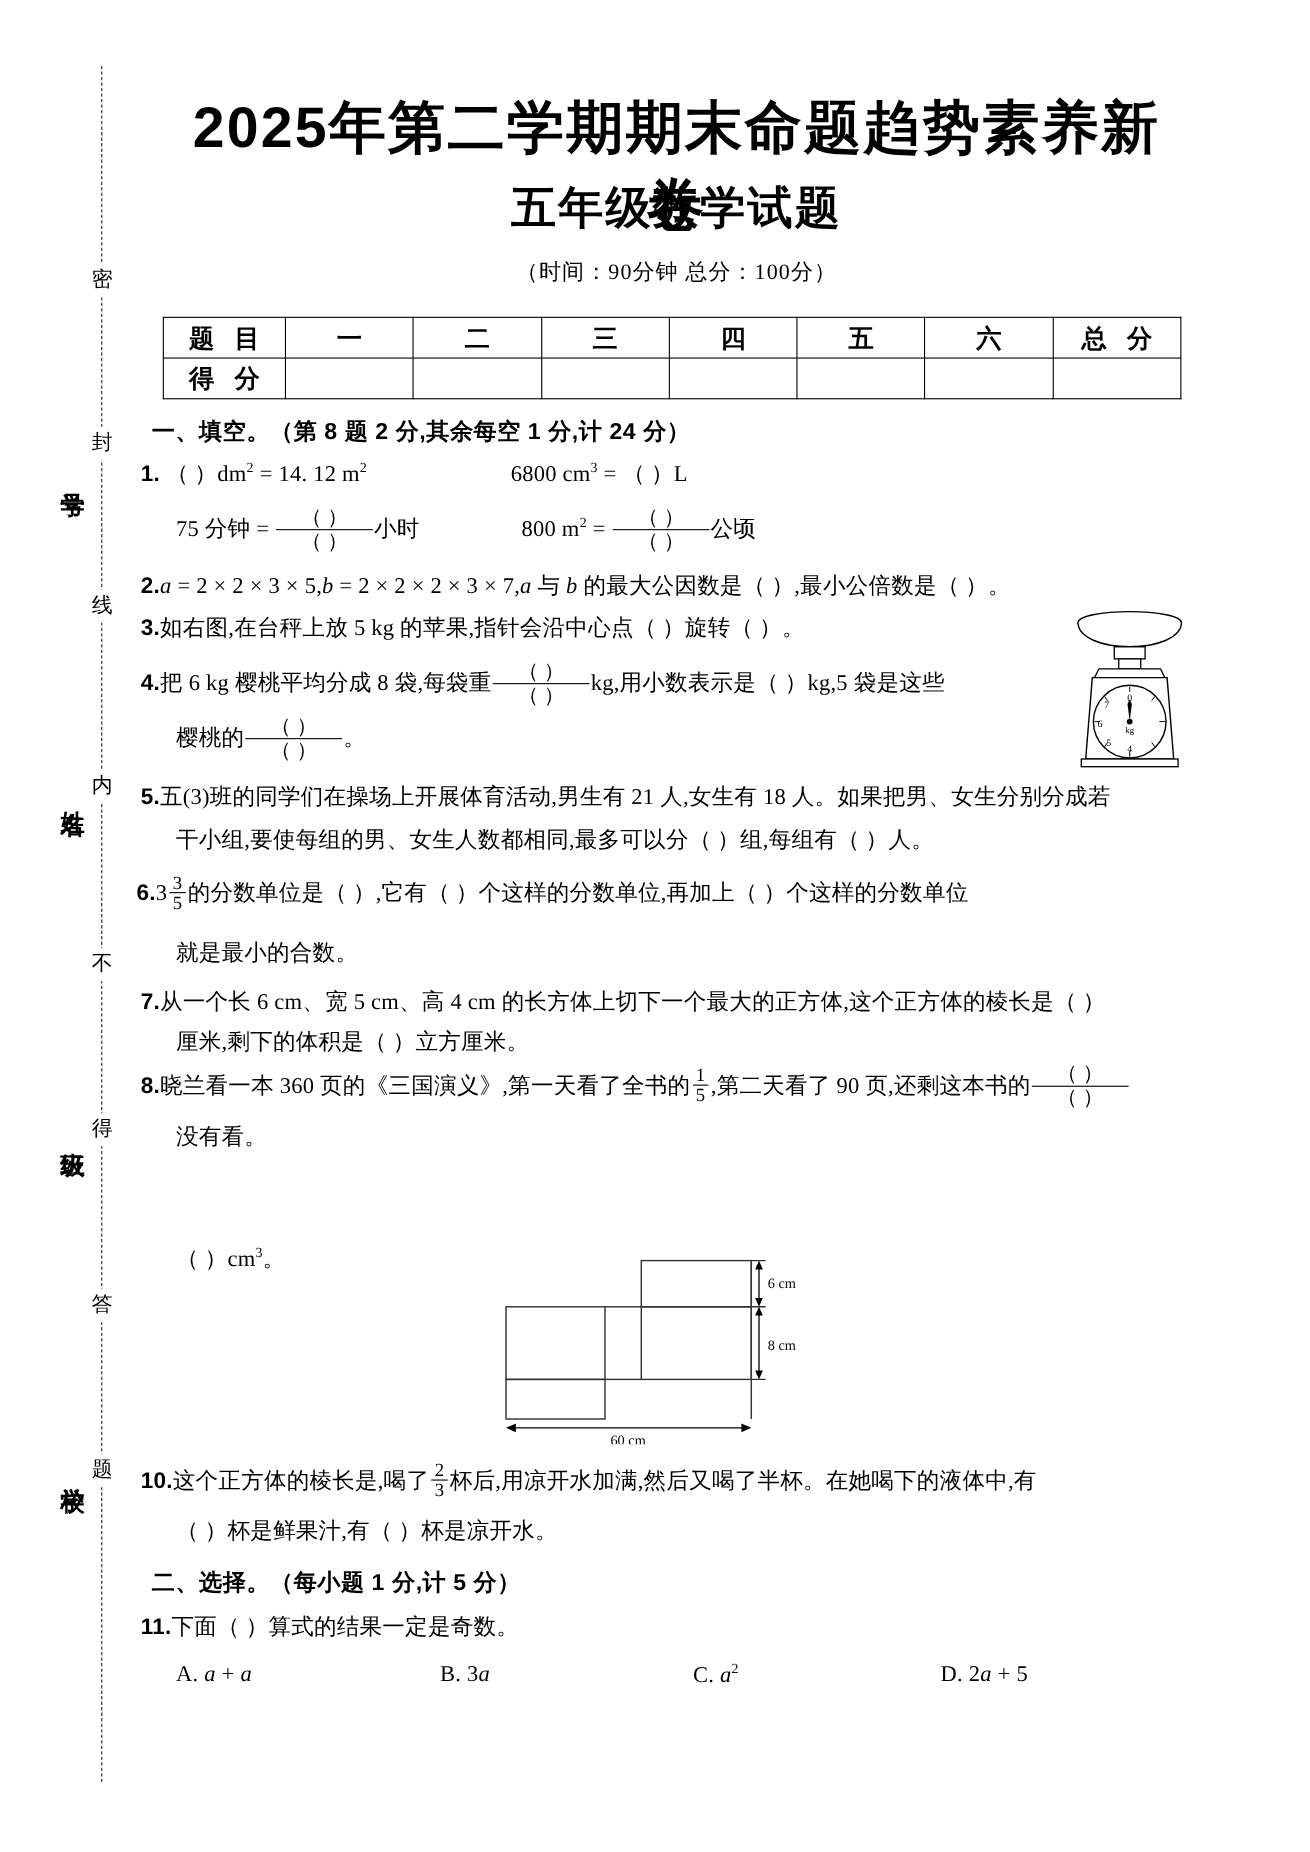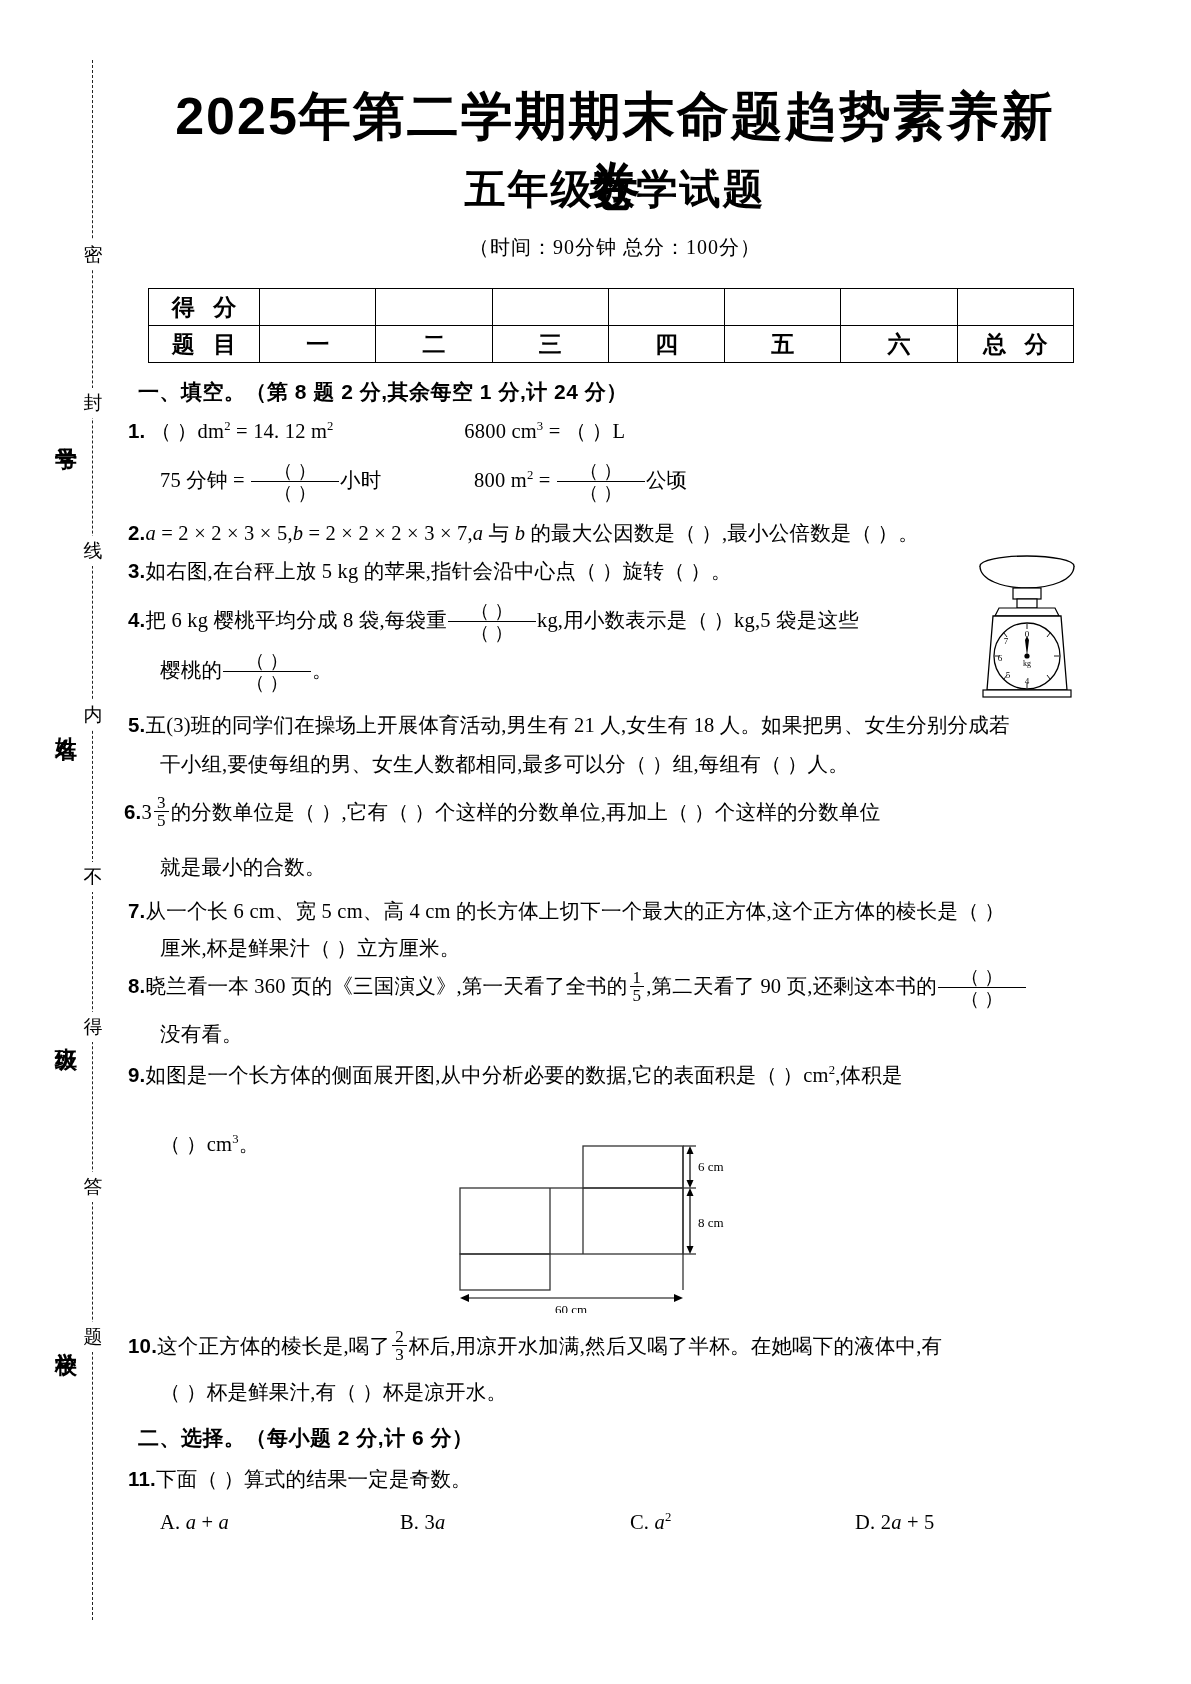--- a/index.html
+++ b/index.html
@@ -216,39 +216,39 @@
     <div class="seal-bold" style="top:1275px;">学校</div>
   </div>
 
   <div class="title-main">2025年第二学期期末命题趋势素养新卷</div>
   <div class="title-sub">五年级数学试题</div>
   <div class="title-info">（时间：90分钟  总分：100分）</div>
 
   <table class="score-table">
     <tbody>
         <tr>
-      <td class="head-cell">得 分</td>
-      <td></td>
-      <td></td>
-      <td></td>
-      <td></td>
-      <td></td>
-      <td></td>
-      <td></td>
-    </tr>
-    <tr>
       <td class="head-cell">题 目</td>
       <td>一</td>
       <td>二</td>
       <td>三</td>
       <td>四</td>
       <td>五</td>
       <td>六</td>
       <td>总 分</td>
     </tr>
+    <tr>
+      <td class="head-cell">得 分</td>
+      <td></td>
+      <td></td>
+      <td></td>
+      <td></td>
+      <td></td>
+      <td></td>
+      <td></td>
+    </tr>
   </tbody>
     </table>
 
   <div class="sec-head" style="left:138px; top:378px;">一、填空。（第 8 题 2 分,其余每空 1 分,计 24 分）</div>
 
   <div class="q" style="left:128px; top:418px;">
     <span class="qn">1.</span>
     <span>（          ）dm</span><sup class="u">2</sup><span> = 14. 12 m</span><sup class="u">2</sup>
     <span style="display:inline-block; width:120px;"></span>
     <span>6800 cm</span><sup class="u">3</sup><span> = （         ）L</span>
@@ -286,45 +286,42 @@
     <span class="qn">6.</span><span>3</span><span class="nfrac"><span class="num">3</span><span class="den">5</span></span><span>的分数单位是（          ）,它有（          ）个这样的分数单位,再加上（          ）个这样的分数单位</span>
   </div>
   <div class="q" style="left:160px; top:855px;">
     <span>就是最小的合数。</span>
   </div>
 
   <div class="q" style="left:128px; top:898px;">
     <span class="qn">7.</span><span>从一个长 6 cm、宽 5 cm、高 4 cm 的长方体上切下一个最大的正方体,这个正方体的棱长是（           ）</span>
   </div>
   <div class="q" style="left:160px; top:936px;">
-    <span>厘米,杯是鲜果汁（           ）立方厘米。</span>
+    <span>厘米,剩下的体积是（           ）立方厘米。</span>
   </div>
 
   <div class="q" style="left:128px; top:968px;">
     <span class="qn">8.</span><span>晓兰看一本 360 页的《三国演义》,第一天看了全书的</span><span class="nfrac"><span class="num">1</span><span class="den">5</span></span><span>,第二天看了 90 页,还剩这本书的</span><span class="frac wide"><span class="num">（          ）</span><span class="den">（          ）</span></span>
   </div>
   <div class="q" style="left:160px; top:1022px;">
     <span>没有看。</span>
   </div>
 
-  <div class="q" style="left:128px; top:1062px;">
-    <span class="qn">9.</span><span>如图是一个长方体的侧面展开图,从中分析必要的数据,它的表面积是（            ）cm</span><sup class="u">2</sup><span>,体积是</span>
-  </div>
   <div class="q" style="left:160px; top:1100px;margin-top:32px;">
     <span>（           ）cm</span><sup class="u">3</sup><span>。</span>
   </div>
 
   <div class="q" style="left:128px; top:1330px;">
     <span class="qn">10.</span><span>这个正方体的棱长是,喝了</span><span class="nfrac"><span class="num">2</span><span class="den">3</span></span><span>杯后,用凉开水加满,然后又喝了半杯。在她喝下的液体中,有</span>
   </div>
   <div class="q" style="left:160px; top:1380px;">
     <span>（          ）杯是鲜果汁,有（          ）杯是凉开水。</span>
   </div>
 
-  <div class="sec-head" style="left:138px; top:1424px;">二、选择。（每小题 2 分,计 6 分）</div>
+  <div class="sec-head" style="left:138px; top:1424px;">二、选择。（每小题 1 分,计 5 分）</div>
 
   <div class="q" style="left:128px; top:1466px;">
     <span class="qn">11.</span><span>下面（        ）算式的结果一定是奇数。</span>
   </div>
 
   <div class="q" style="left:160px; top:1510px;">
     <span>A.</span>
     <span class="it">a</span><span> + </span><span class="it">a</span>
   </div>
   <div class="q" style="left:400px; top:1510px;">

